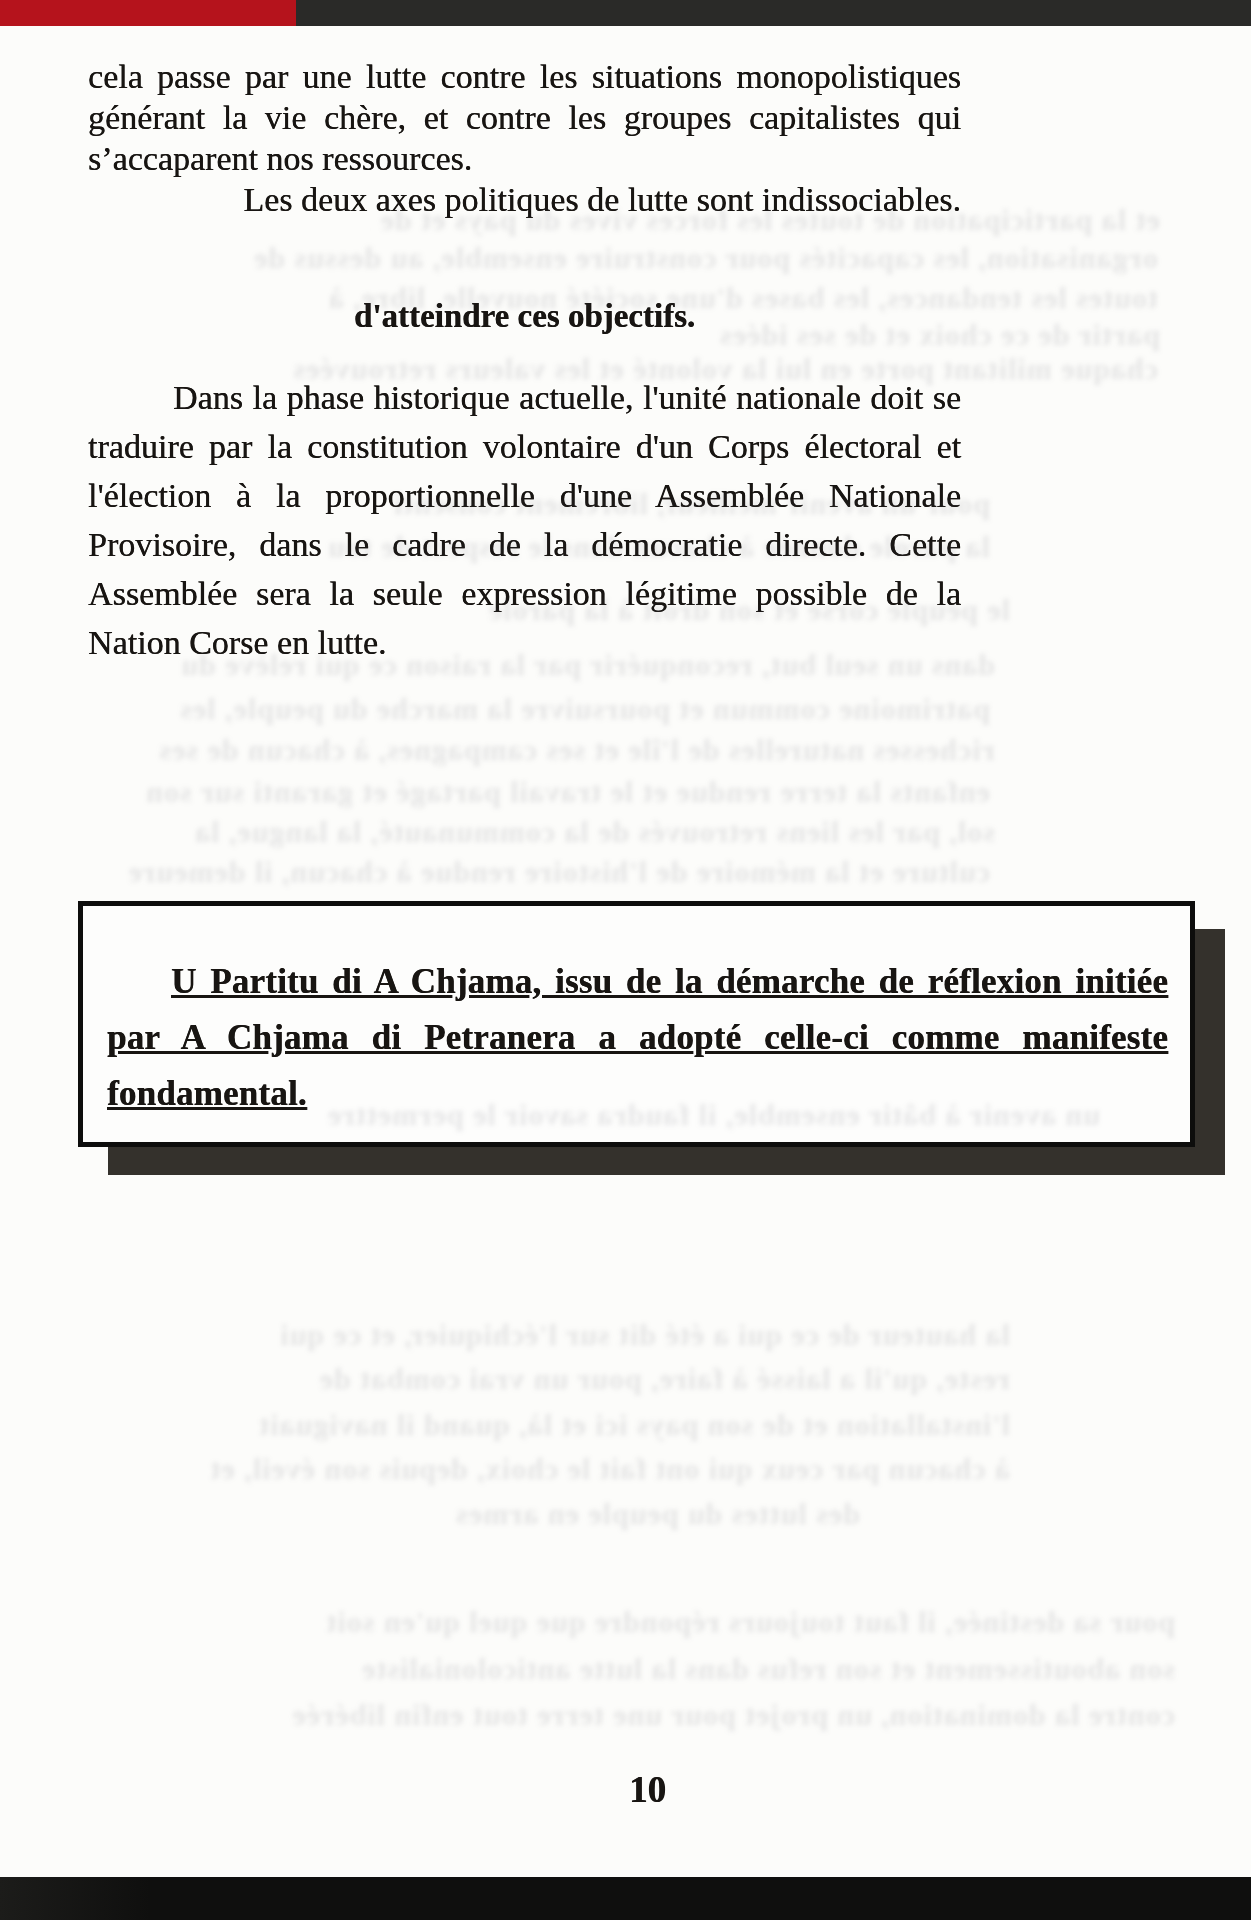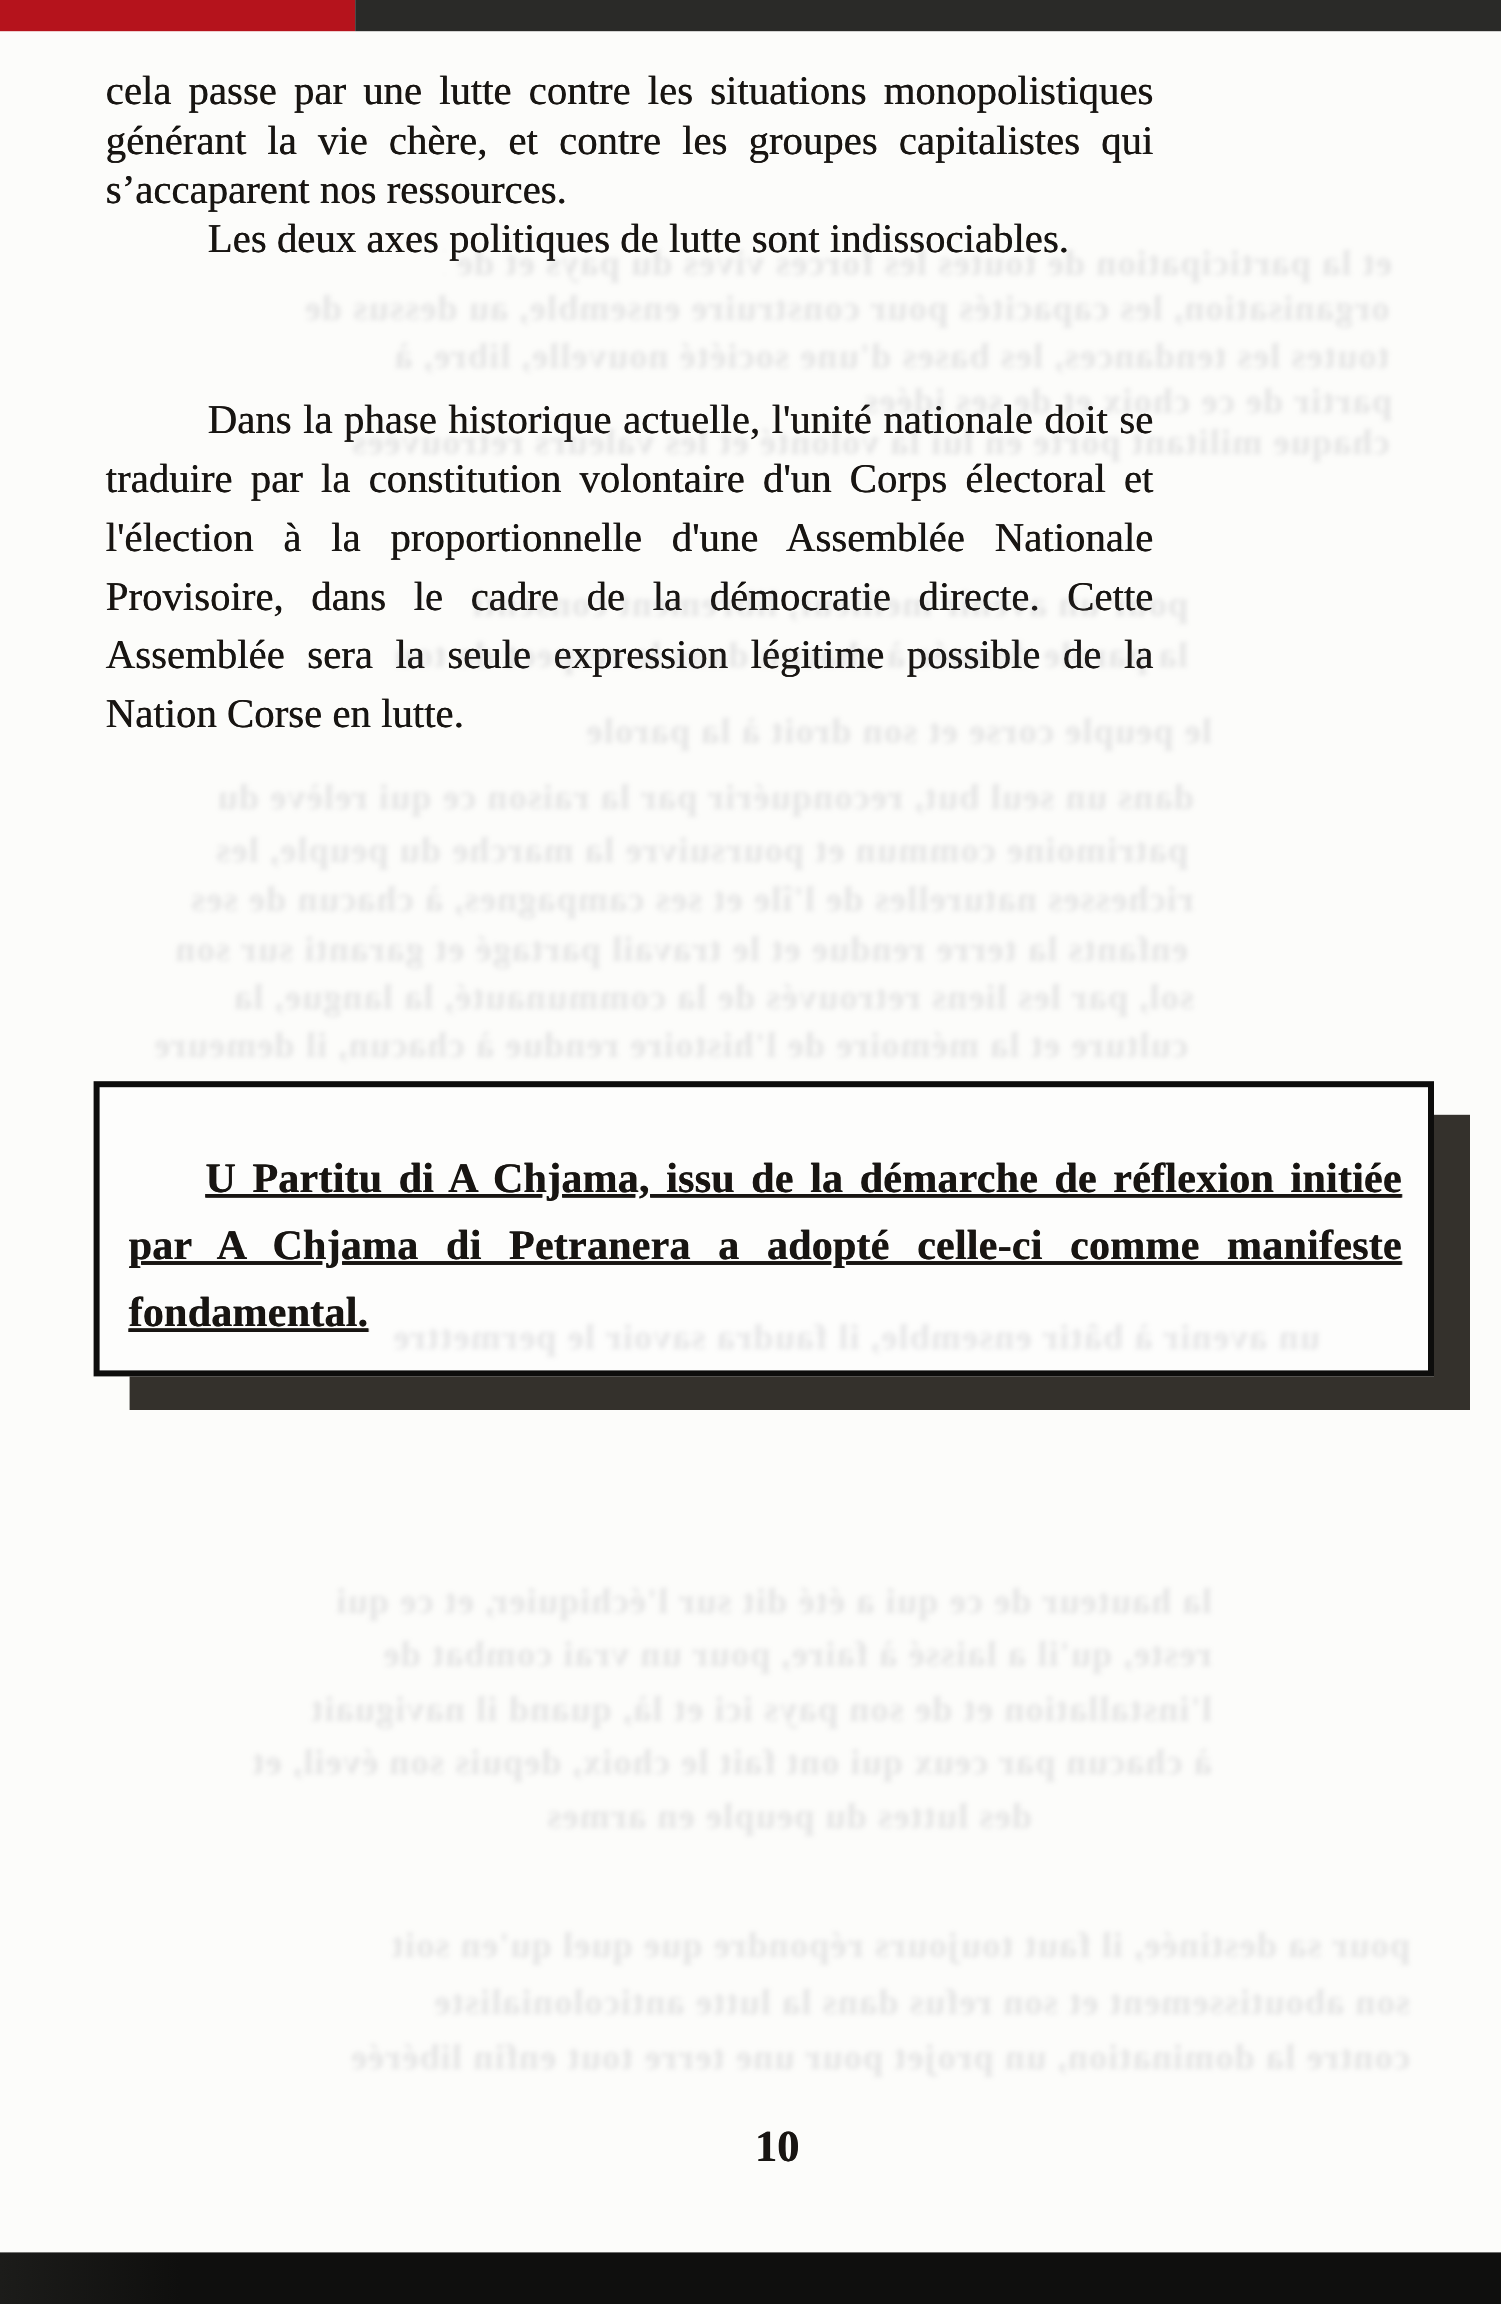--- a/index.html
+++ b/index.html
@@ -21,21 +21,21 @@
   
   .column{
     position:absolute;left:88px;top:56px;width:873px;
     text-align:justify;z-index:2;
   }
   .para{
     margin:0;font-size:34px;line-height:41px;
     text-shadow:0.35px 0 0 currentColor;
   }
   .para.indent{text-indent:85px;}
-  .para.single-line{text-align:left;}
+  .para.single-line{text-align:right;}
   .heading{
     margin:26px 0 0 0;font-size:33px;line-height:47px;font-weight:bold;
     text-align:center;text-shadow:0.4px 0 0 currentColor;
   }
   .para.body2{margin-top:33px;line-height:49px;}
   
   .statement-box{
     position:absolute;left:78px;top:901px;width:1117px;height:246px;
     box-sizing:border-box;background:#fdfdfc;
     border:5px solid #0d0d0c;
@@ -69,21 +69,21 @@
 <div class="page">
 
   <div class="top-bar">
     <div class="top-bar-red"></div>
     <div class="top-bar-dark"></div>
   </div>
 
   <div class="column">
     <p class="para">cela passe par une lutte contre les situations monopolistiques générant la vie chère, et contre les groupes capitalistes qui s’accaparent nos ressources.</p>
     <p class="para indent single-line">Les deux axes politiques de lutte  sont indissociables.</p>
-    <h2 class="heading"><br></h2>
+    <h2 class="heading"><br><span>d'atteindre ces objectifs.</span></h2>
     <p class="para indent body2">Dans la phase historique actuelle, l'unité nationale doit se traduire par la constitution volontaire d'un Corps électoral et l'élection à la proportionnelle d'une Assemblée Nationale Provisoire, dans le cadre de la démocratie directe. Cette Assemblée sera la seule expression légitime possible de la Nation Corse en lutte.</p>
   </div>
 
   <div class="statement-box">
     <p class="statement-text">U Partitu di A Chjama, issu de la démarche de réflexion initiée par A Chjama di Petranera a adopté celle-ci comme manifeste fondamental.</p>
   </div>
 
   <div class="ghost-layer">
       <span class="ghost" style="top: 203px; left: 370px; width: 790px; font-size: 30px;">et la participation de toutes les forces vives du pays et de la</span>
       <span class="ghost" style="top: 241px; left: 88px; width: 1070px; font-size: 30px;">organisation, les capacités pour construire ensemble, au dessus de</span>

